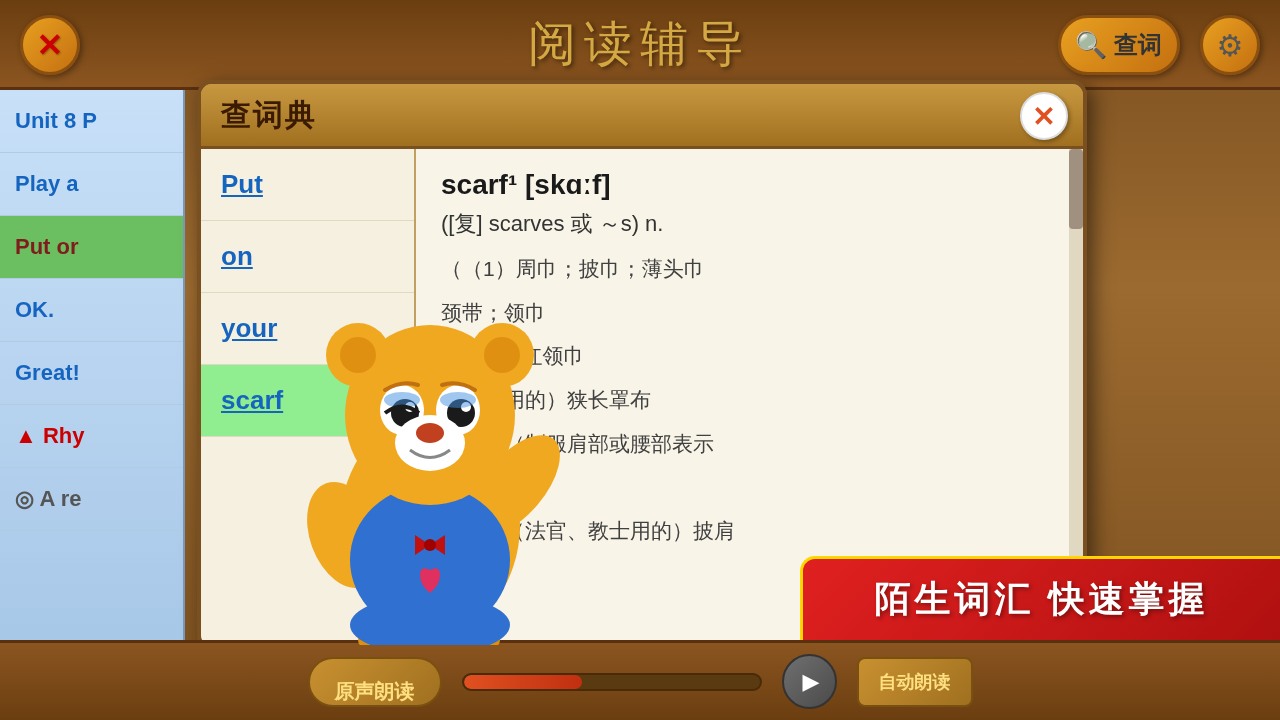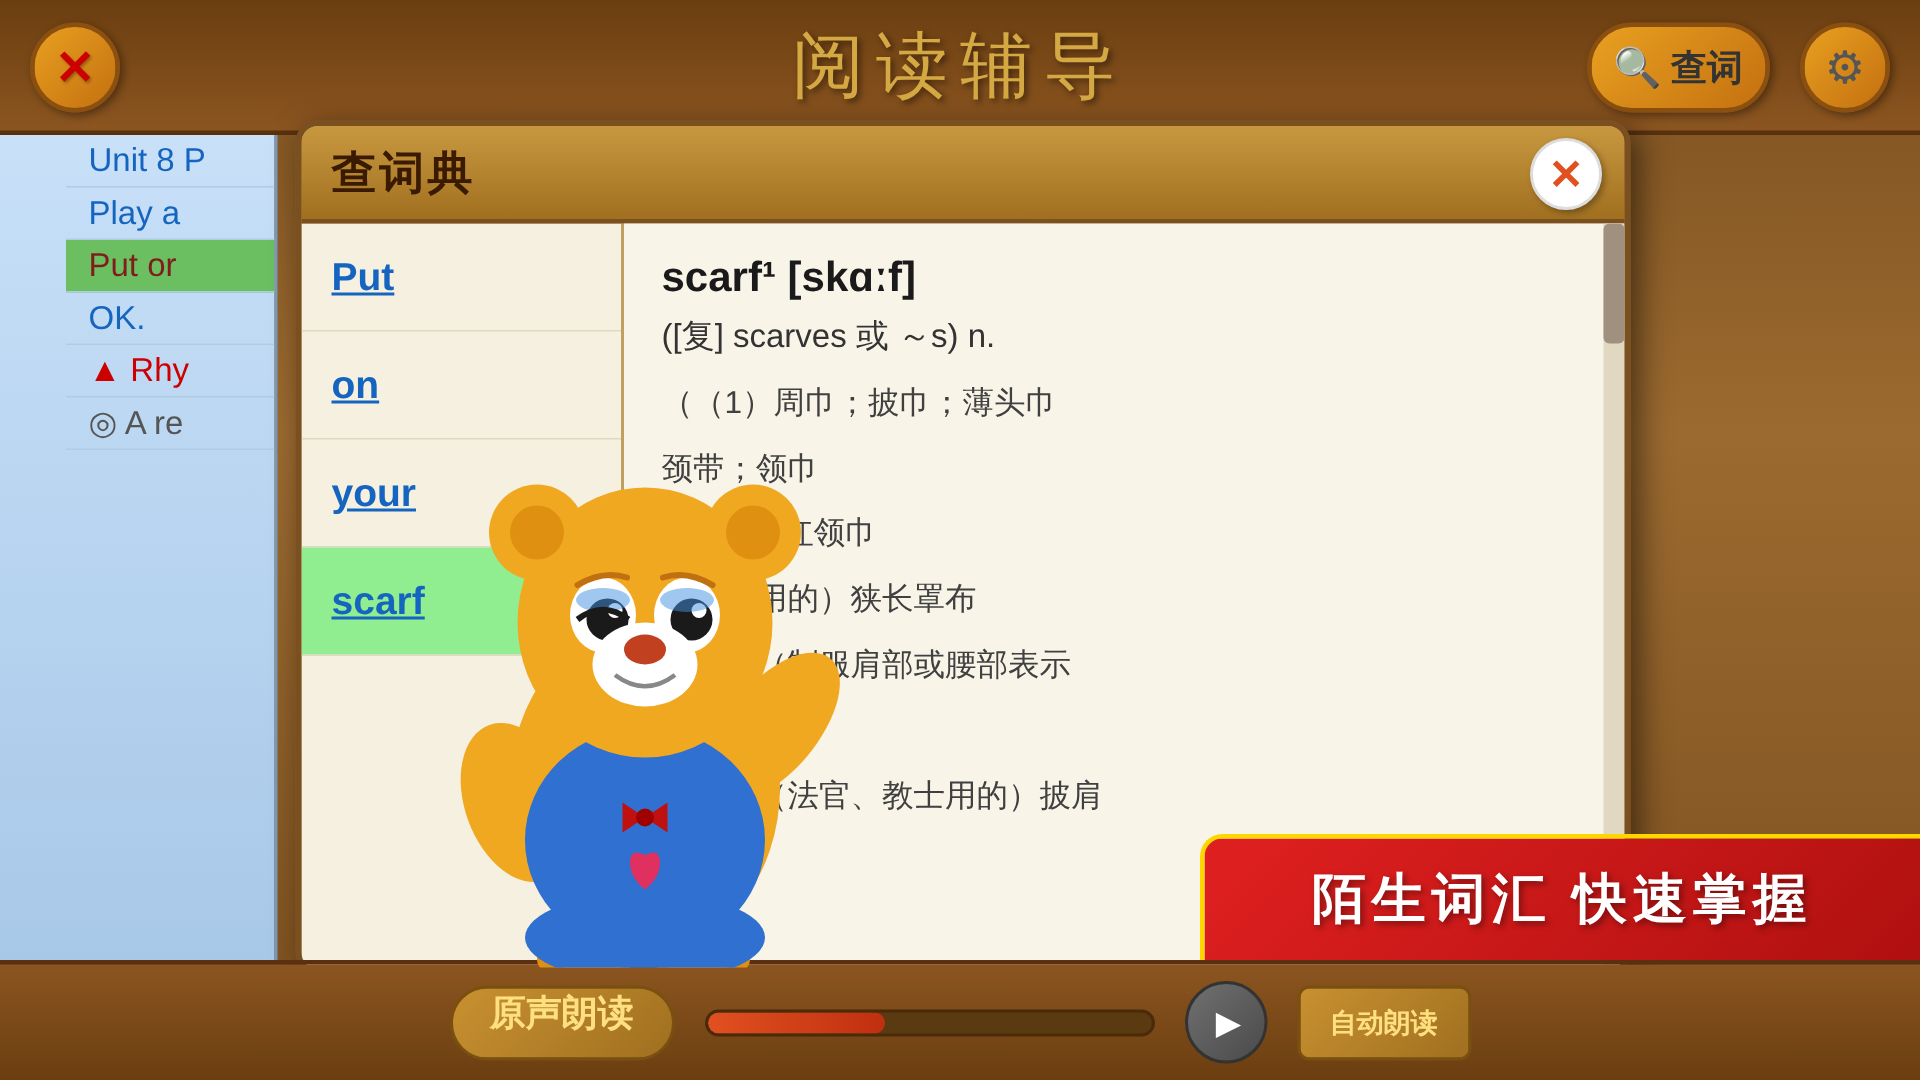--- a/index.html
+++ b/index.html
@@ -114,27 +114,26 @@
       left: 0;
       top: 90px;
       width: 185px;
       bottom: 80px;
       background: linear-gradient(180deg, #C8E0F8 0%, #A8C8E8 100%);
       border-right: 2px solid #7A9ABB;
       overflow: hidden;
     }
 
     .sidebar-item {
-      padding: 4px 15px;
+      padding: 18px 15px;
       font-size: 22px;
-      font-weight: normal;
+      font-weight: bold;
       color: #1565C0;
       border-bottom: 1px solid #B0CCE0;
       cursor: pointer;
-      margin-left: 44px;
     }
 
     .sidebar-item.active {
       background: #6BBF60;
       color: #7f1d1d;
     }
 
     .sidebar-item.triangle {
       color: #CC0000;
     }
@@ -301,23 +300,23 @@
       gap: 20px;
       border-top: 3px solid #5A3010;
     }
 
     .audio-btn {
       height: 50px;
       background: linear-gradient(135deg, #C89030, #A07020);
       border-radius: 25px;
       border: 2px solid #7A5010;
       display: flex;
-      align-items: flex-start;
+      align-items: flex-end;
       padding: 0 25px;
-      font-size: 24px;
+      font-size: 20px;
       font-weight: bold;
       color: #FFE080;
       cursor: pointer;
       gap: 10px;
       font-family: Liberation Mono, monospace;
     }
 
     .progress-bar-container {
       width: 300px;
       height: 18px;
@@ -415,20 +414,23 @@
       <span>Unit 8 P</span>
     </div>
     <div class="sidebar-item">
       <span>Play a</span>
     </div>
     <div class="sidebar-item active">
       <span>Put or</span>
     </div>
     <div class="sidebar-item">
       <span>OK.</span>
+    </div>
+    <div class="sidebar-item">
+      <span>Great!</span>
     </div>
     <div class="sidebar-item triangle">
       <span>▲ Rhy</span>
     </div>
     <div class="sidebar-item circle">
       <span>◎ A re</span>
     </div>
   </div>
 
   <div class="dict-popup">

